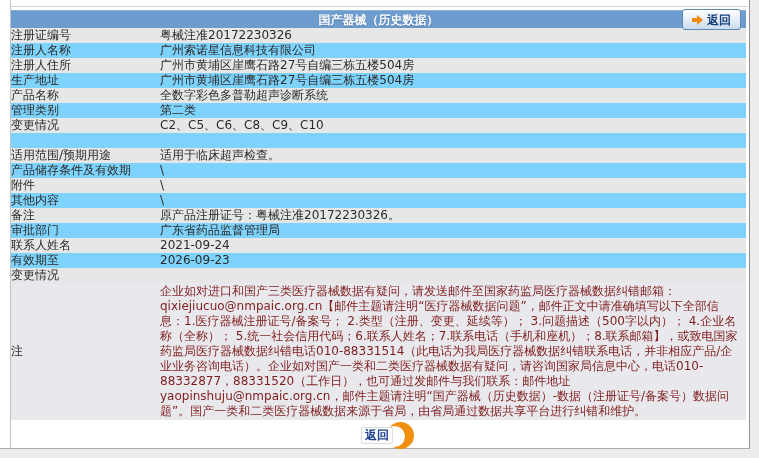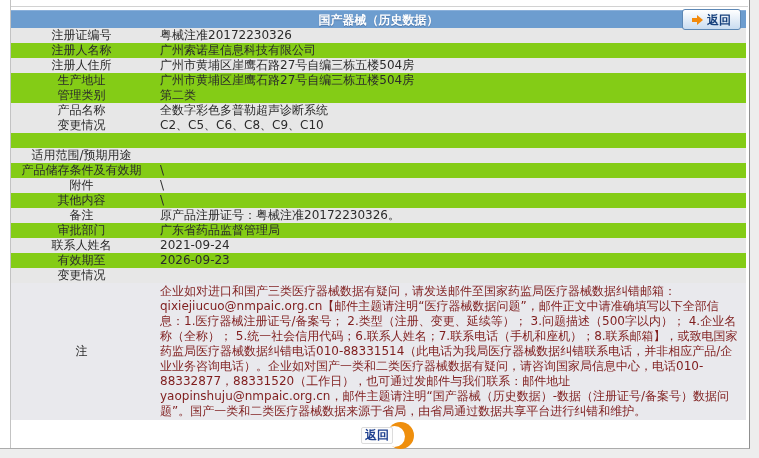--- a/index.html
+++ b/index.html
@@ -25,23 +25,23 @@
     background:linear-gradient(#ffffff,#dfeaf6 60%, #c9dcf0);
     border:1px solid #5d88b5; border-radius:3px; cursor:pointer;
   }
   .hdr-back .txt { color:#16407c; font-weight:bold; font-size:12px; }
   .arrow { display:inline-flex; align-items:center; }
   .arrow .tail { width:5px; height:4px; background:#f28a0c; }
   .arrow .head { width:0; height:0; border-left:6px solid #f28a0c; border-top:5px solid transparent; border-bottom:5px solid transparent; }
 
   
   .tbl { width:100%; }
-  .row { display:flex; min-height:15px; line-height:15px; background:#84cc16; }
+  .row { display:flex; min-height:15px; line-height:15px; background:#7dd3fc; }
   .row.alt { background:#e7e7e7; }
-  .row .lbl { width:141px; text-align:center; color:#2b2b2b; flex:none; }
+  .row .lbl { width:141px; text-align:left; color:#2b2b2b; flex:none; }
   .row .val { flex:1; padding-left:8px; padding-right:4px; color:#2b2b2b; }
   .row.note { background:#e9e9ed; padding:1px 0; }
   .row.note .lbl { align-self:center; }
   .row.note .val { color:#7f1d1d; line-height:15px; }
 
   
   .footer { position:relative; height:28px; margin-top:2px; }
   .logo-back { position:absolute; left:348px; top:0; width:60px; height:28px; cursor:pointer; }
   .logo-circle { position:absolute; left:28px; top:0; width:27px; height:27px; border-radius:50%; background:#ef8f0d; }
   .logo-circle::after { content:""; position:absolute; left:-3px; top:4px; width:21px; height:21px; border-radius:50%; background:#ffffff; }
@@ -81,36 +81,37 @@
         <div class="val">广州索诺星信息科技有限公司</div>
       </div>
       <div class="row alt">
         <div class="lbl">注册人住所</div>
         <div class="val">广州市黄埔区崖鹰石路27号自编三栋五楼504房</div>
       </div>
       <div class="row">
         <div class="lbl">生产地址</div>
         <div class="val">广州市黄埔区崖鹰石路27号自编三栋五楼504房</div>
       </div>
+      <div class="row alt">
+        <div class="lbl">产品名称</div>
+        <div class="val">全数字彩色多普勒超声诊断系统</div>
+      </div>
       <div class="row">
         <div class="lbl">管理类别</div>
         <div class="val">第二类</div>
-      </div>
-      <div class="row alt">
-        <div class="lbl">产品名称</div>
-        <div class="val">全数字彩色多普勒超声诊断系统</div>
       </div>
       <div class="row alt">
         <div class="lbl">变更情况</div>
         <div class="val">C2、C5、C6、C8、C9、C10</div>
       </div>
       <div class="row">
       </div>
       <div class="row alt">
         <div class="lbl">适用范围/预期用途</div>
+        <div class="val">适用于临床超声检查。</div>
       </div>
       <div class="row">
         <div class="lbl">产品储存条件及有效期</div>
         <div class="val">\</div>
       </div>
       <div class="row alt">
         <div class="lbl">附件</div>
         <div class="val">\</div>
       </div>
       <div class="row">

